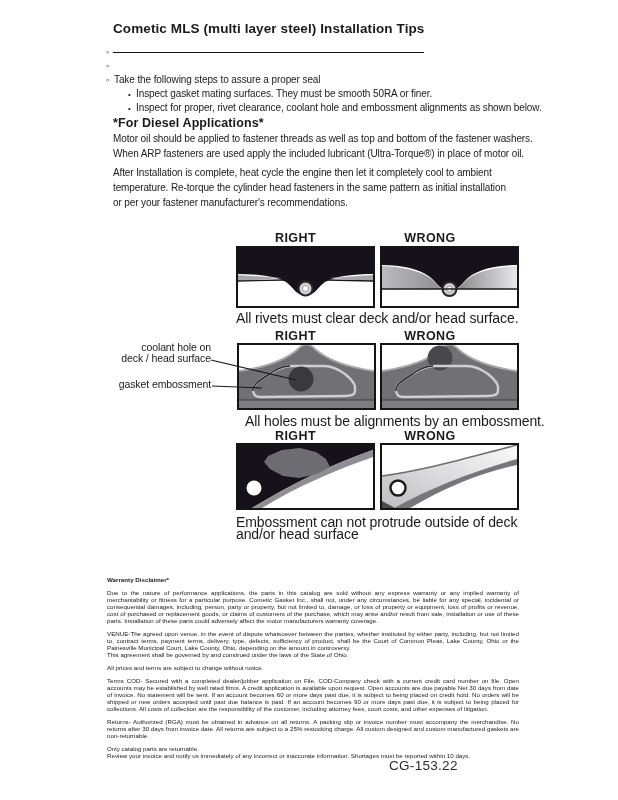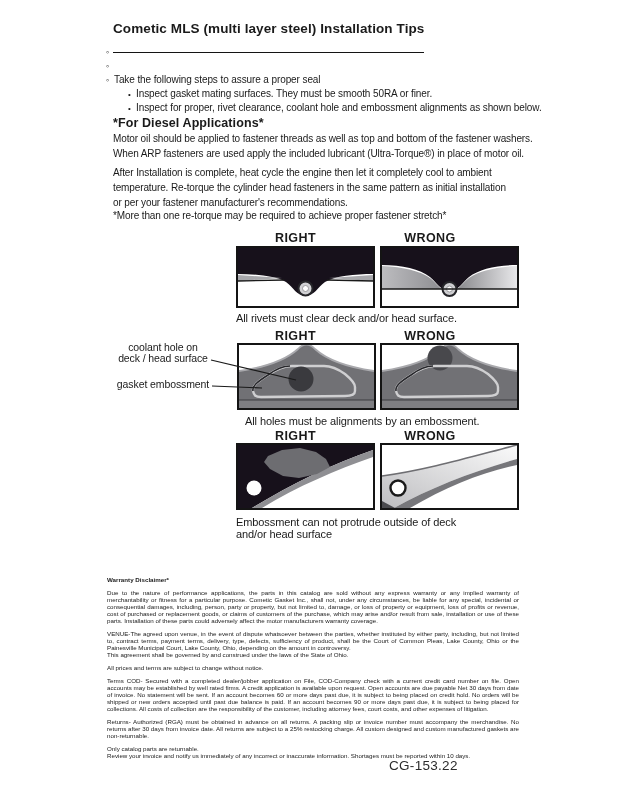--- a/index.html
+++ b/index.html
@@ -19,22 +19,22 @@
   .brow.sub{padding-left:22px;}
   .brow.sub .mark{font-size:8px;}
   .h2{left:113px;top:116px;font-size:12.5px;font-weight:bold;letter-spacing:.1px;}
   .para{left:113px;font-size:10px;line-height:14.8px;letter-spacing:-.12px;white-space:pre-line;width:450px;}
   .p1{top:132px;}
   .p2{top:166px;}
   .pnote{top:209px;}
   .dlabel{font-size:12.5px;font-weight:600;letter-spacing:.4px;text-align:center;width:135px;}
   .panel{border:2px solid #141414;background:#fff;}
   .panel svg{display:block;}
-  .cap{font-size:11px;letter-spacing:-.1px;line-height:12px;white-space:pre-line;}
-  .ptr-label{font-size:10.5px;letter-spacing:-.1px;line-height:11px;text-align:center;width:96px;white-space:pre-line;}
+  .cap{font-size:14px;letter-spacing:-.1px;line-height:12px;white-space:pre-line;}
+  .ptr-label{font-size:10.5px;letter-spacing:-.1px;line-height:11px;text-align:right;width:96px;white-space:pre-line;}
   .overlay{pointer-events:none;}
   .warranty{left:107px;top:576px;width:412px;font-size:6.2px;line-height:7px;text-align:justify;letter-spacing:0;}
   .warranty .whead{font-weight:bold;margin:0 0 6px 0;text-align:left;}
   .warranty p{margin:0 0 6px 0;}
   .warranty p.tight{margin-bottom:0;}
   .footer{left:389px;top:758px;font-size:13.5px;letter-spacing:.3px;color:#2b2b2b;}
 </style>
 </head>
 <body>
 
@@ -62,21 +62,20 @@
       <span>Inspect for proper, rivet clearance, coolant hole and embossment alignments as shown below.</span>
     </div>
   </div>
 
   <div class="abs para p1">Motor oil should be applied to fastener threads as well as top and bottom of the fastener washers.
 When ARP fasteners are used apply the included lubricant (Ultra-Torque®) in place of motor oil.</div>
   <div class="abs h2">*For Diesel Applications*</div>
   <div class="abs para p2">After Installation is complete, heat cycle the engine then let it completely cool to ambient
 temperature. Re-torque the cylinder head fasteners in the same pattern as initial installation
 or per your fastener manufacturer's recommendations.</div>
-  <div class="abs para pnote">*More than one re-torque may be required to achieve proper fastener stretch*</div>
 
   <div class="abs dlabel" style="left:228px;top:231px;">RIGHT</div>
   <div class="abs dlabel" style="left:360px;top:231px;width:140px;">WRONG</div>
 
   <div class="abs panel" style="left:236px;top:246px;">
     <svg width="135" height="58" viewBox="0 0 135 58">
       <path d="M0,0 H135 V26 C117,26 97,28 87,34 C79,40 77,47 67.5,48 C58,47 56,40 48,34 C38,28 18,26 0,26 Z" fill="#17111b"></path>
       <path d="M0,27 L44,30 L0,33 Z" fill="#a8a8ac"></path>
       <path d="M135,27 L91,30 L135,33 Z" fill="#a8a8ac"></path>
       <path d="M0,33 L46,32 M89,32 L135,33" stroke="#1a1a1a" stroke-width="1.3" fill="none"></path>

